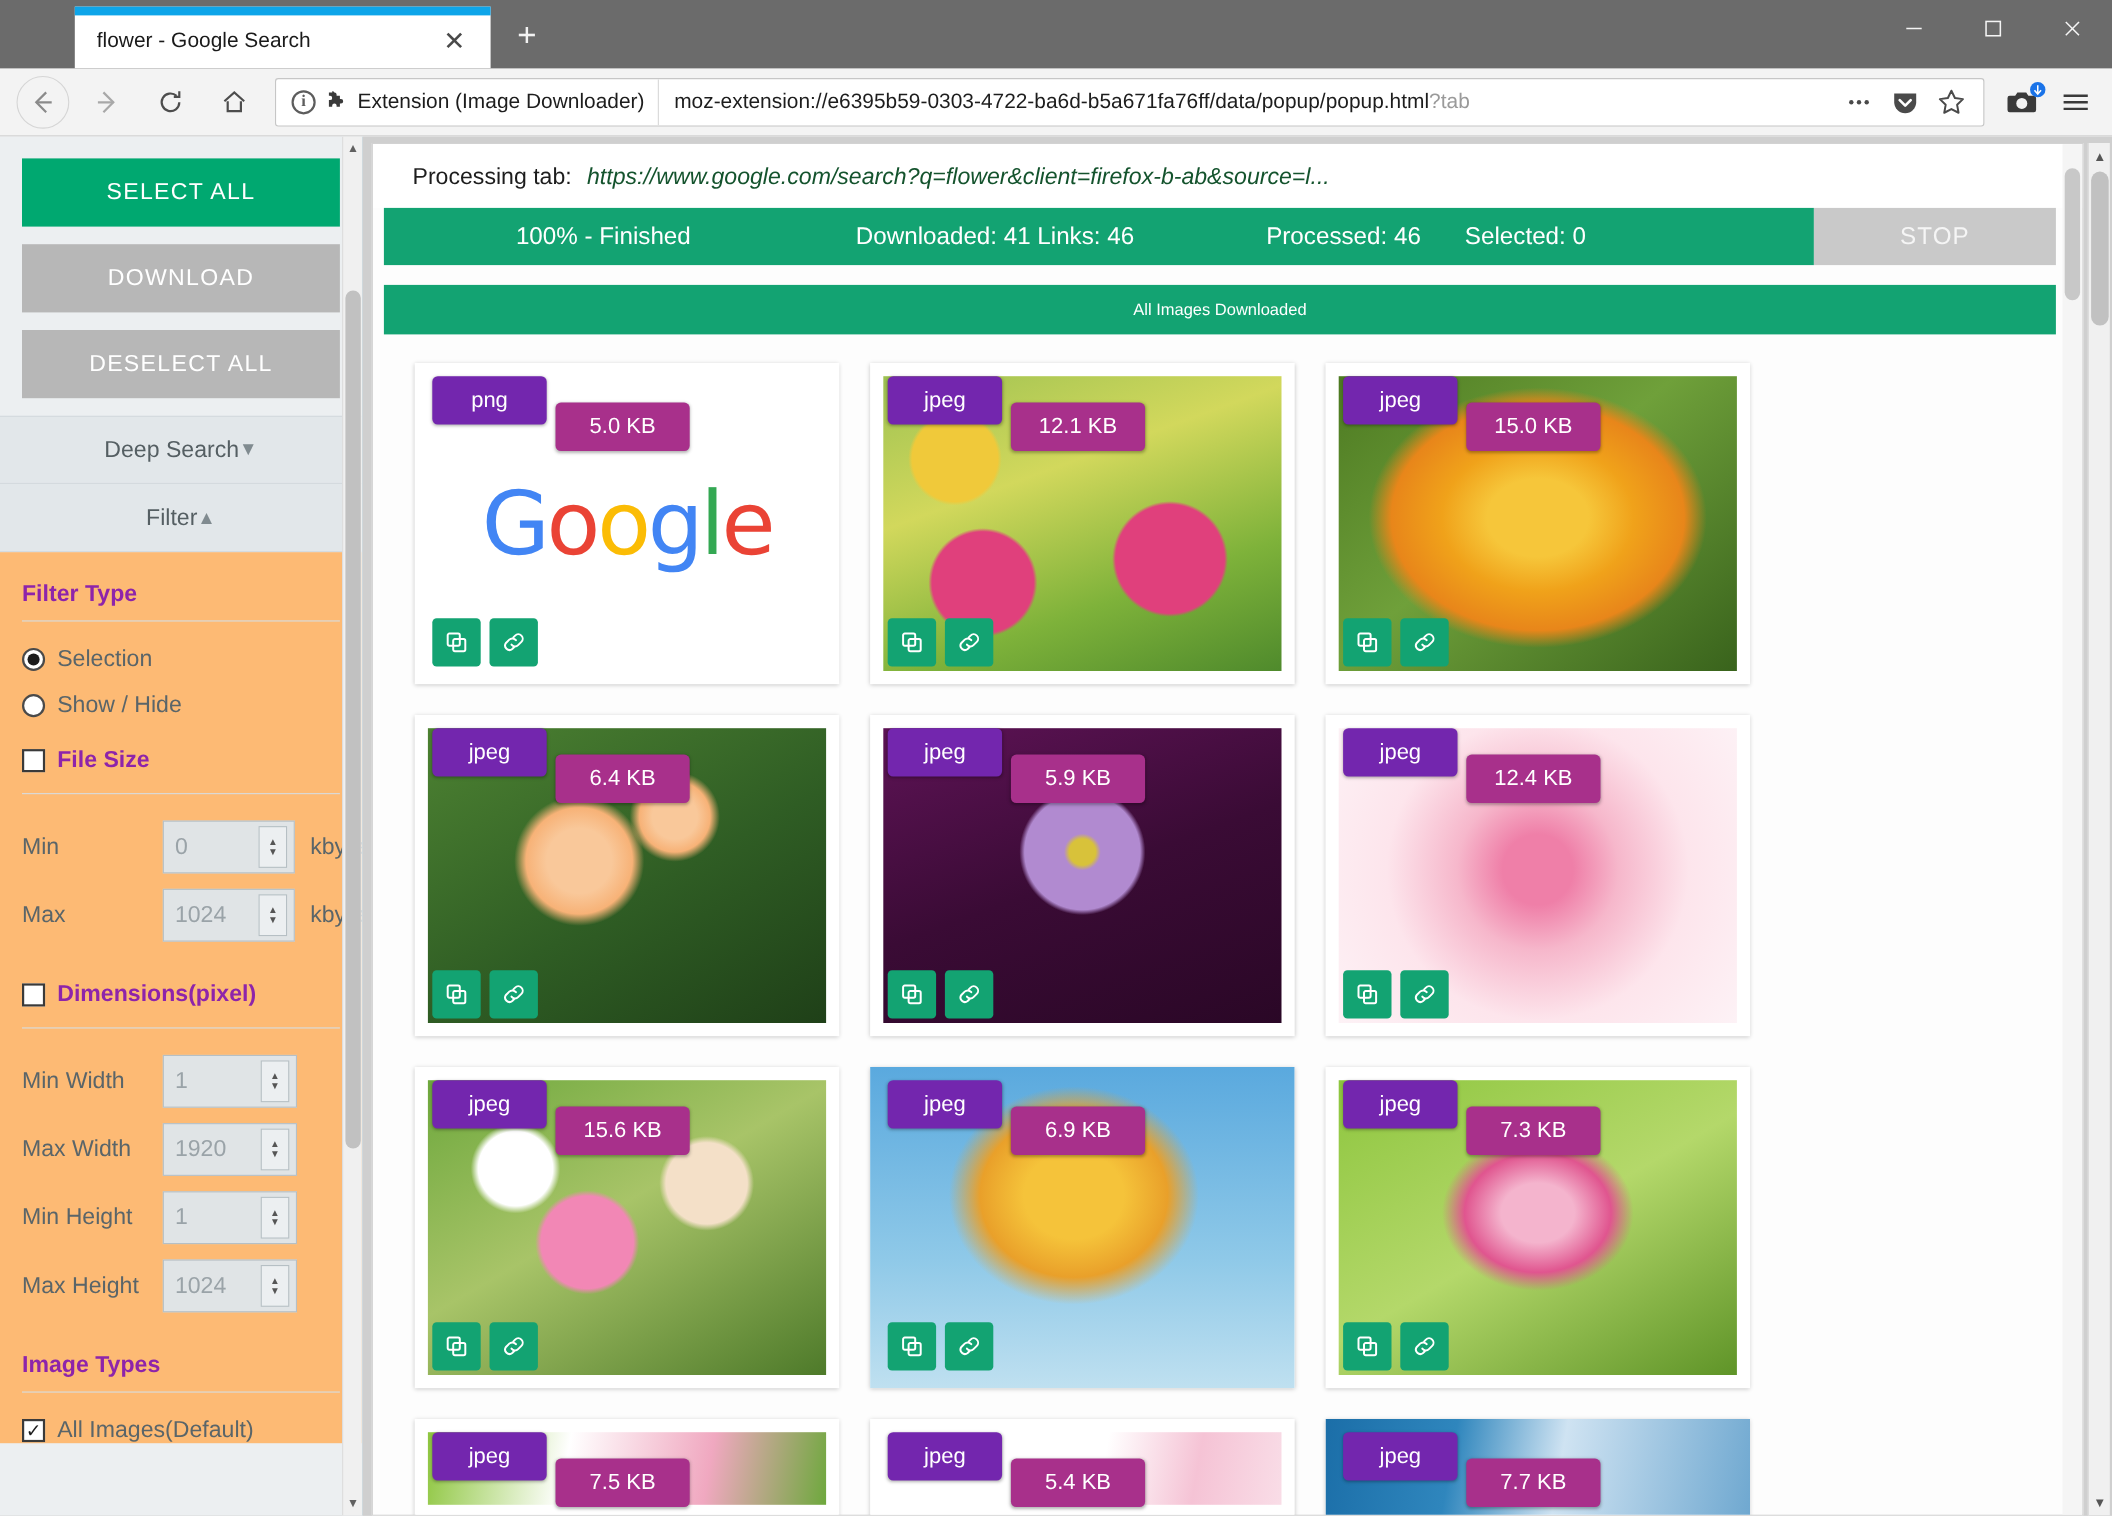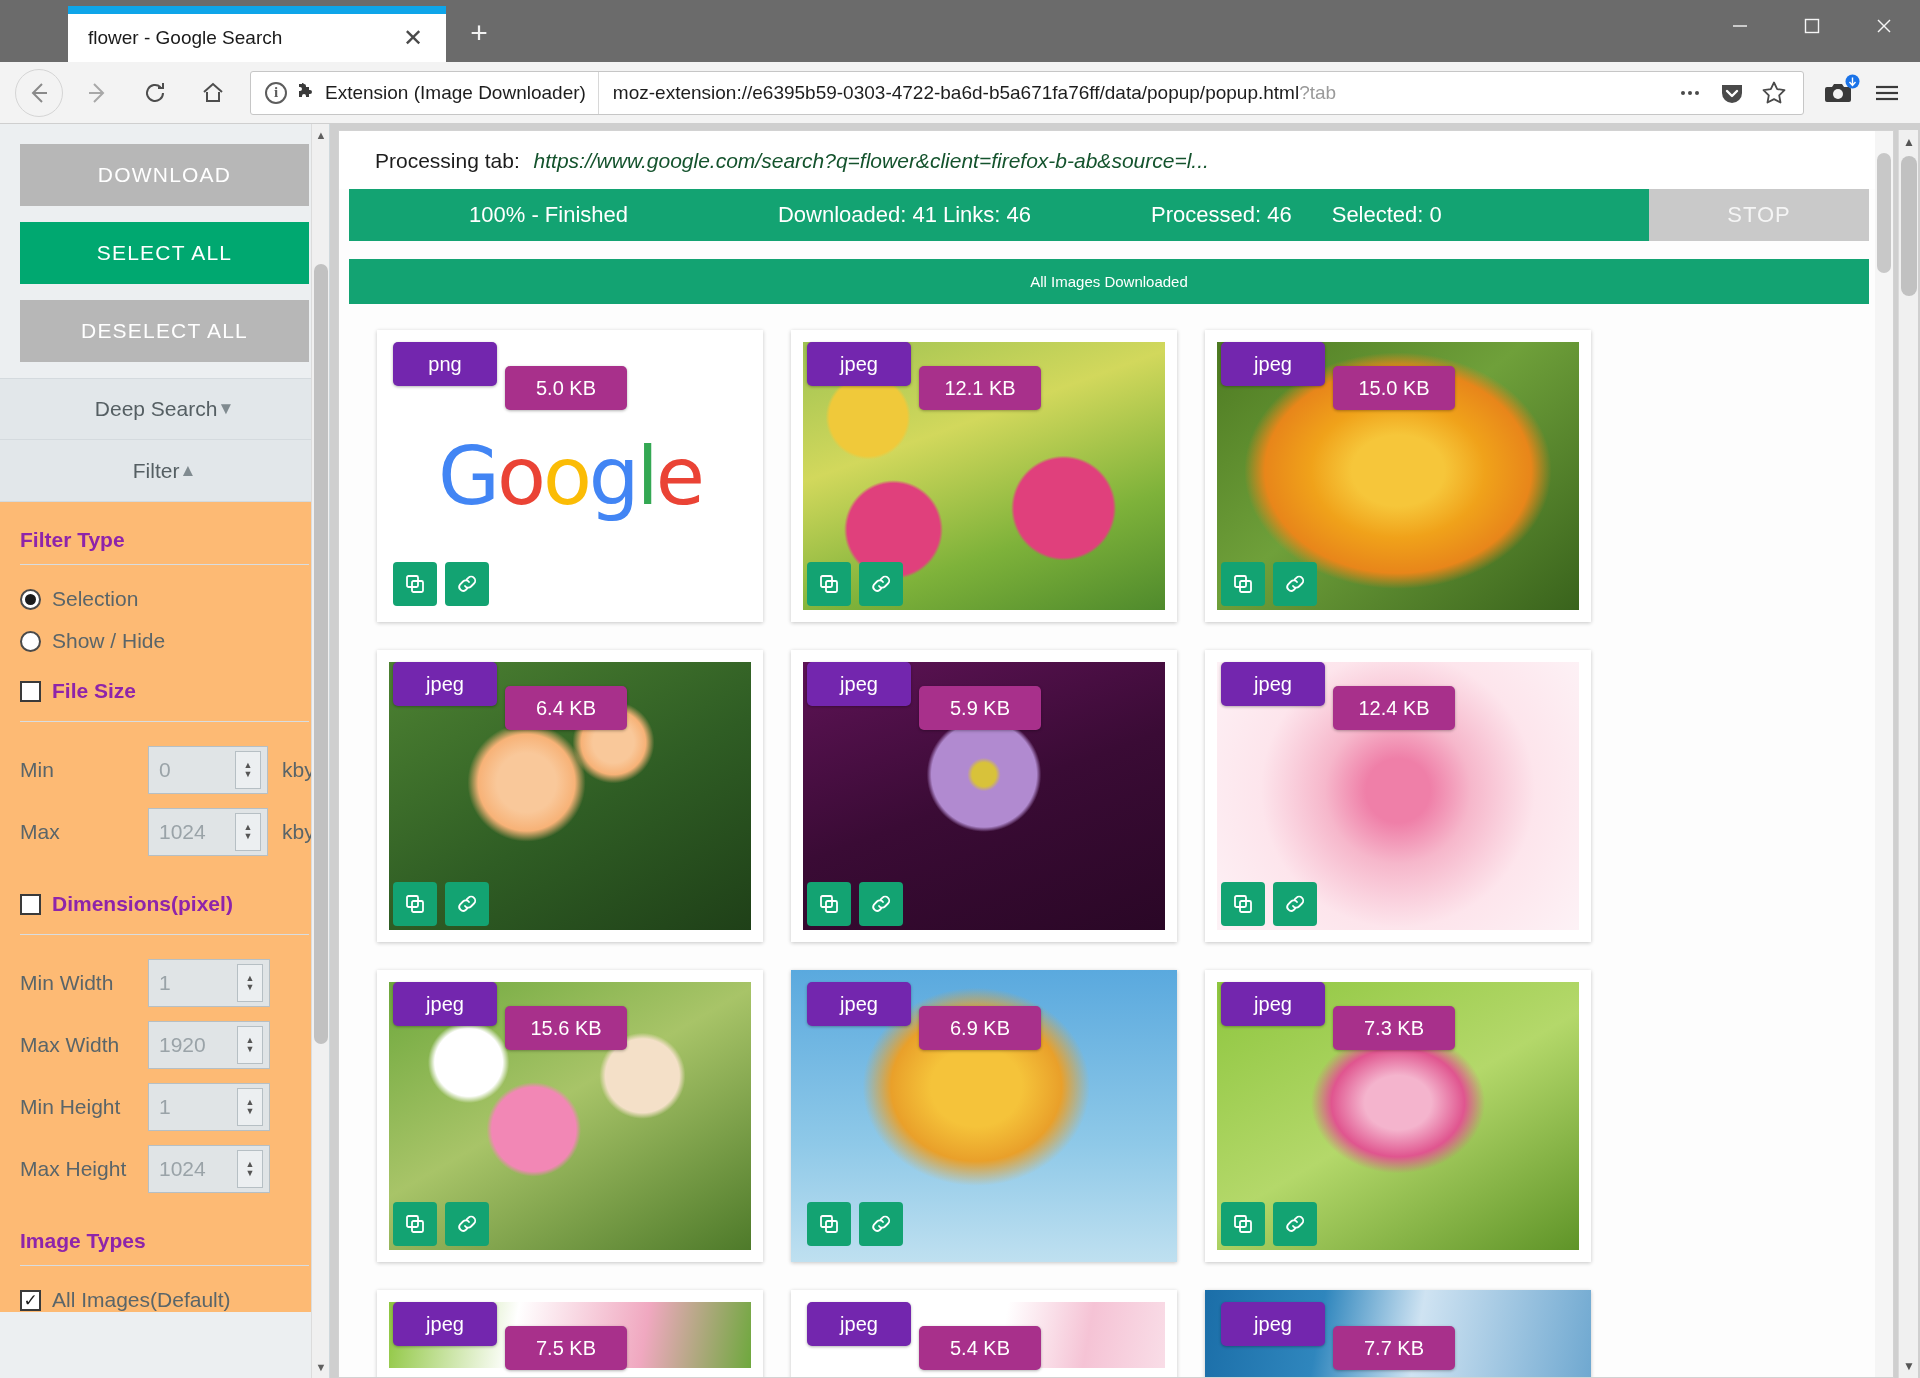--- a/index.html
+++ b/index.html
@@ -528,22 +528,22 @@
       </div>
     </div>
   </div>
 
   <div class="page">
 
     <div class="sidebar">
       <div class="sidebar-inner">
 
         <div class="btn-block">
+          <button class="bigbtn green">SELECT ALL</button>
           <button class="bigbtn grey">DOWNLOAD</button>
-          <button class="bigbtn green">SELECT ALL</button>
           <button class="bigbtn grey">DESELECT ALL</button>
         </div>
 
         <div class="accordion-row">
           <span>Deep Search</span>
           <span class="chev">▼</span>
         </div>
         <div class="accordion-row">
           <span>Filter</span>
           <span class="chev">▲</span>

